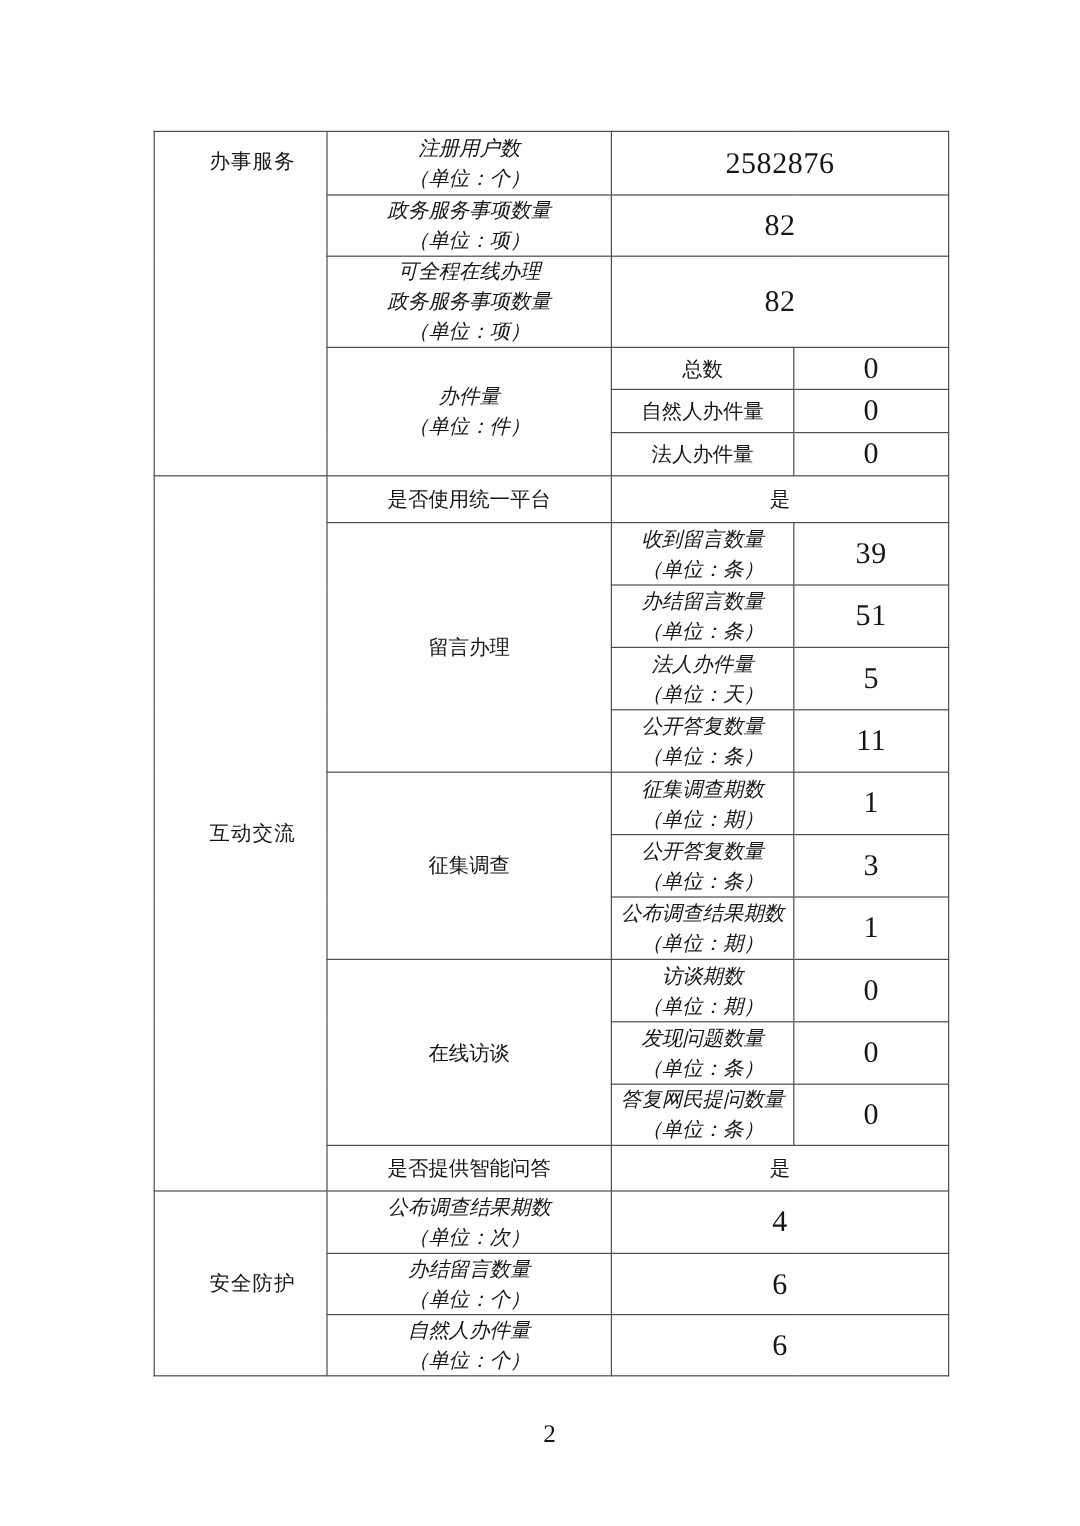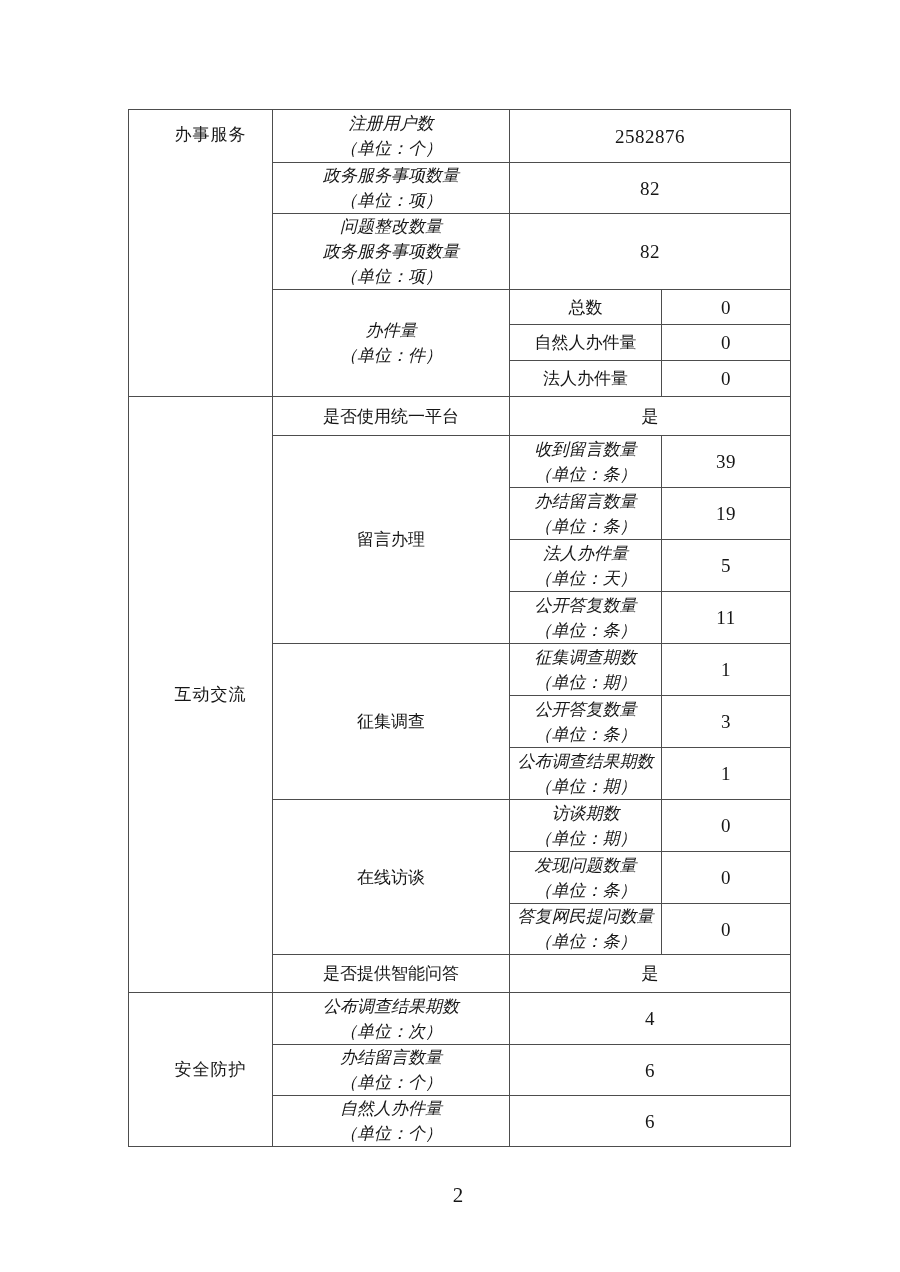--- a/index.html
+++ b/index.html
@@ -30,21 +30,21 @@
   .report-table td.cat {
     font-size: 17px;
     letter-spacing: 1px;
     padding-left: 20px;
   }
   .report-table td.cat-top {
     vertical-align: top;
     padding-top: 12px;
   }
   .report-table td.num {
-    font-size: 19px;
+    font-size: 25px;
     letter-spacing: 0.5px;
   }
   .report-table td.ans {
     font-size: 17px;
   }
   .label-line { display: block; font-style: italic; }
   .page-number {
     position: absolute;
     top: 1183px;
     left: 0;
@@ -76,21 +76,21 @@
   </tr>
   <tr style="height:50px">
     <td>
       <span class="label-line">政务服务事项数量</span>
       <span class="label-line">（单位：项）</span>
     </td>
     <td class="num" colspan="2">82</td>
   </tr>
   <tr style="height:75px">
     <td>
-      <span class="label-line">问题整改数量</span>
+      <span class="label-line">可全程在线办理</span>
       <span class="label-line">政务服务事项数量</span>
       <span class="label-line">（单位：项）</span>
     </td>
     <td class="num" colspan="2">82</td>
   </tr>
   <tr style="height:35px">
     <td rowspan="3">
       <span class="label-line">办件量</span>
       <span class="label-line">（单位：件）</span>
     </td>
@@ -117,21 +117,21 @@
       <span class="label-line">收到留言数量</span>
       <span class="label-line">（单位：条）</span>
     </td>
     <td class="num">39</td>
   </tr>
   <tr style="height:52px">
     <td>
       <span class="label-line">办结留言数量</span>
       <span class="label-line">（单位：条）</span>
     </td>
-    <td class="num">19</td>
+    <td class="num">51</td>
   </tr>
   <tr style="height:52px">
     <td>
       <span class="label-line">法人办件量</span>
       <span class="label-line">（单位：天）</span>
     </td>
     <td class="num">5</td>
   </tr>
   <tr style="height:52px">
     <td>

